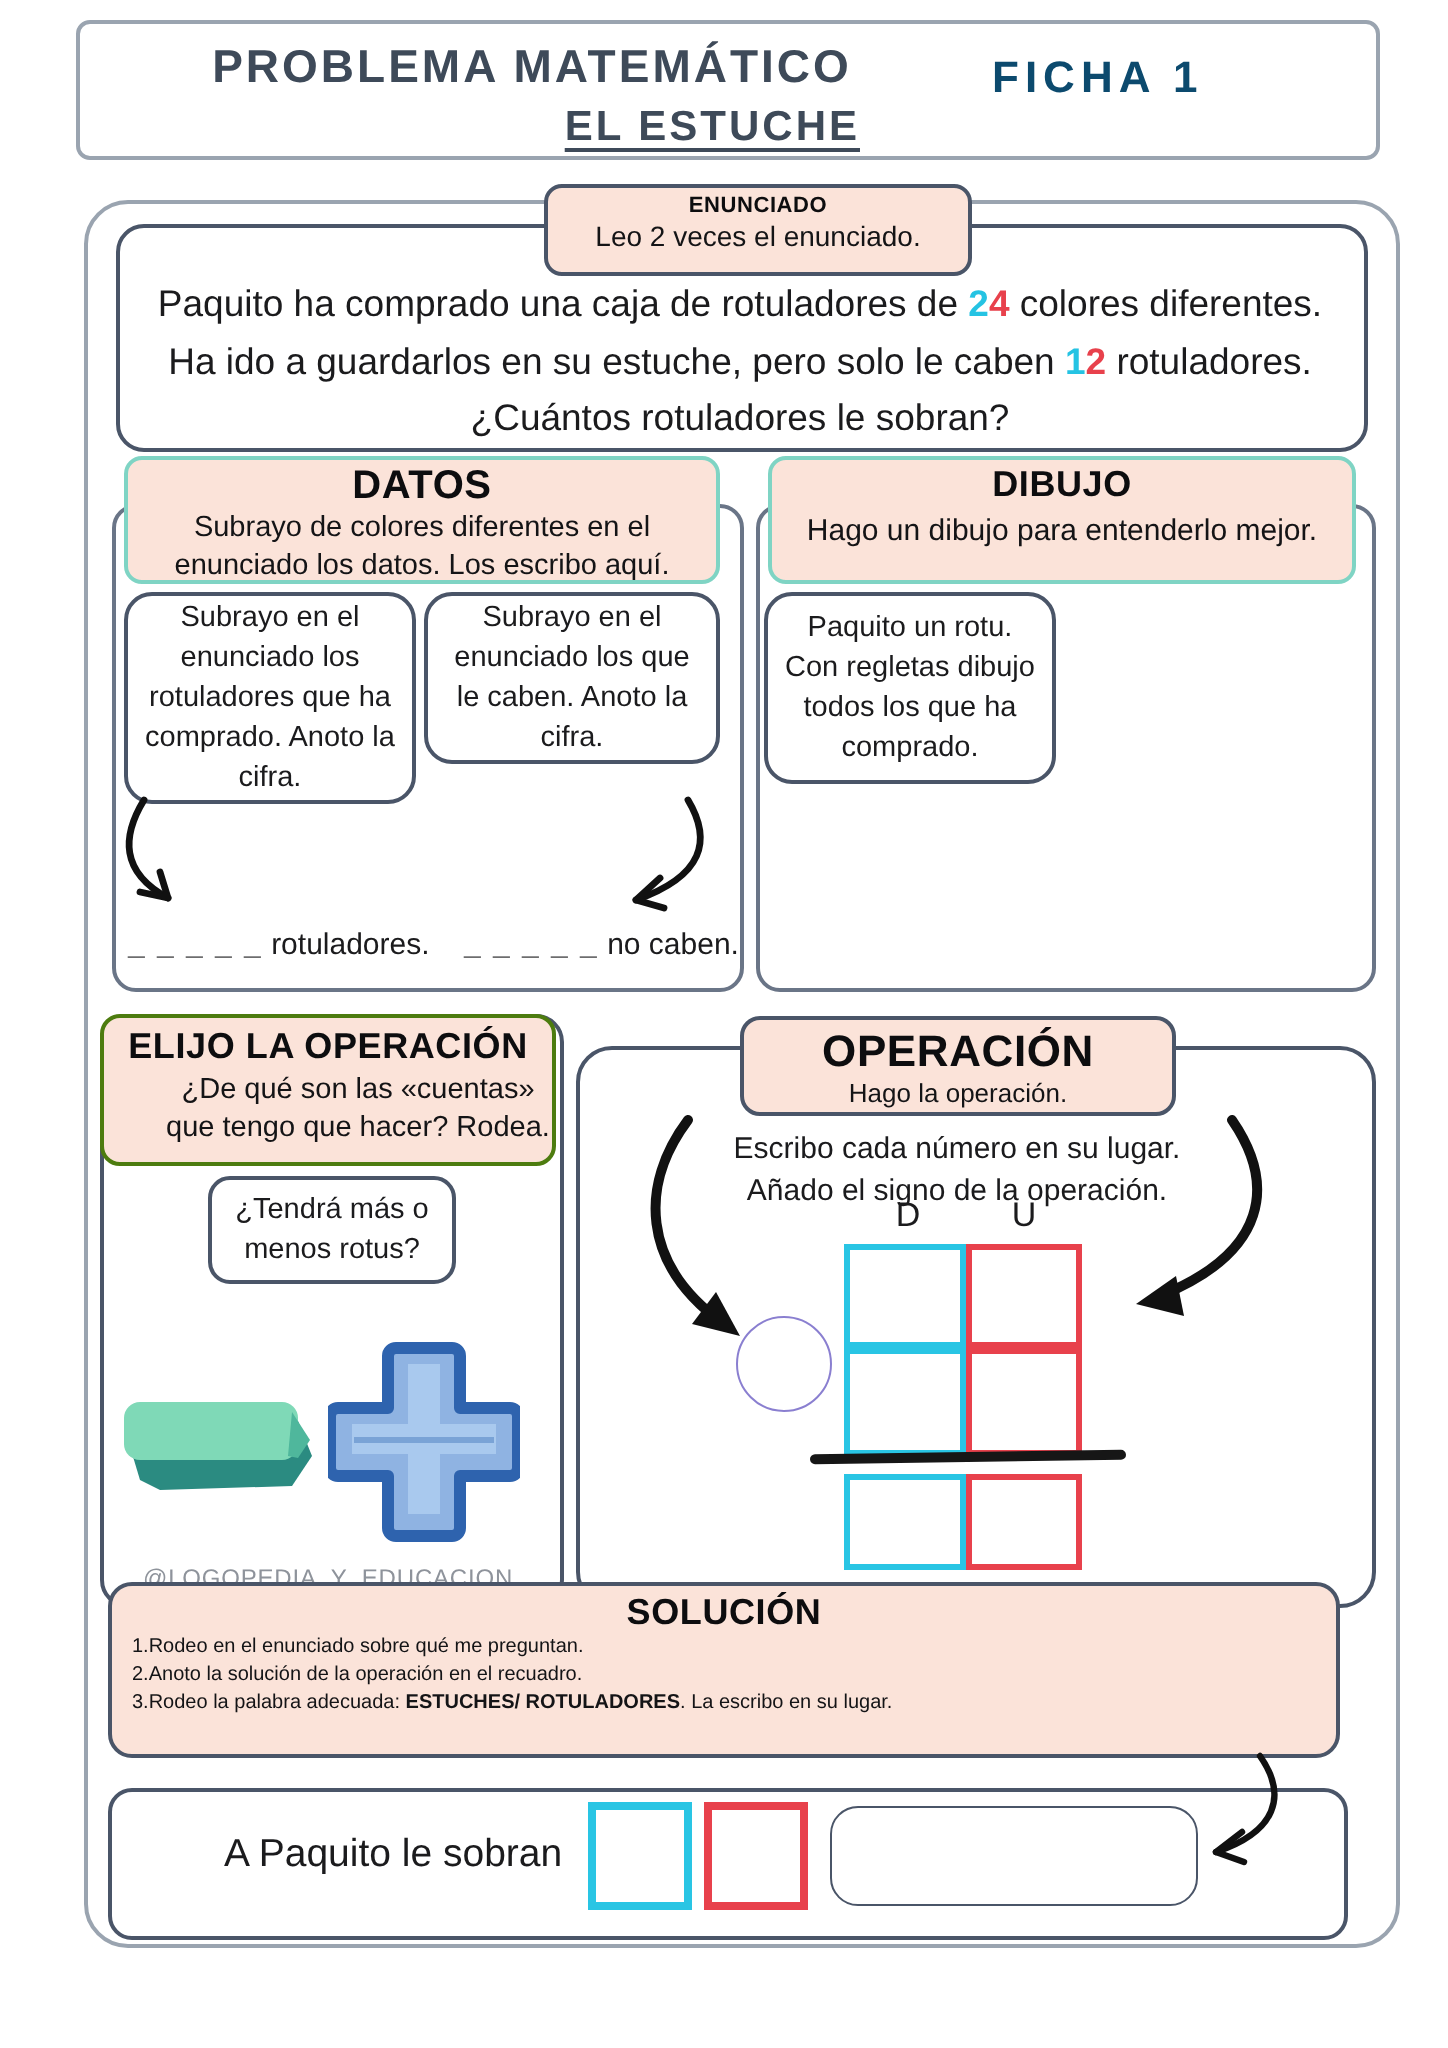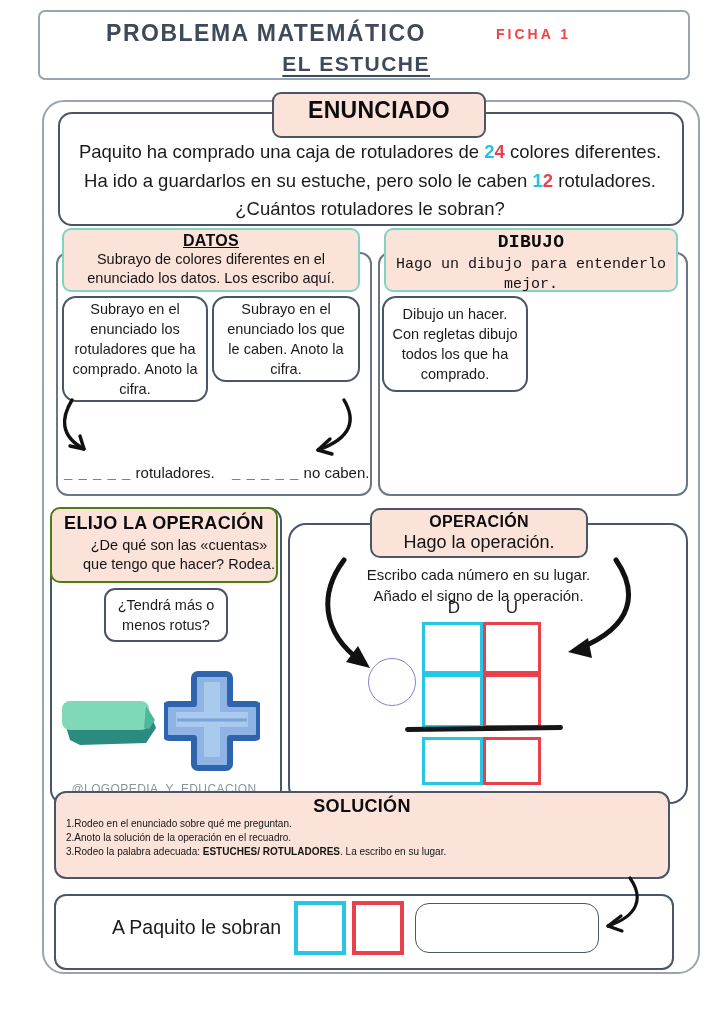--- a/index.html
+++ b/index.html
@@ -2,29 +2,29 @@
 <html><head>
 <meta charset="utf-8">
 <style>
   html,body{margin:0;padding:0;background:#fff;}
   .page{position:relative;width:724px;height:1024px;background:#fff;
         font-family:"Liberation Sans",sans-serif;color:#1b1b1d;overflow:hidden;}
   .abs{position:absolute;}
   
   .hdr-box{left:38px;top:10px;width:648px;height:66px;border:2px solid #9aa4b0;border-radius:7px;}
   .hdr-title{left:92px;top:18px;width:352px;font-size:23px;font-weight:bold;letter-spacing:1.5px;color:#3e4a59;text-align:center;}
-  .hdr-ficha{left:498px;top:24px;width:120px;font-size:14px;font-weight:bold;letter-spacing:3px;color:#ef4444;}
+  .hdr-ficha{left:498px;top:24px;width:120px;font-size:22px;font-weight:bold;letter-spacing:3px;color:#0c4a6e;}
   .hdr-sub{left:252px;top:50px;width:180px;font-size:21px;font-weight:bold;letter-spacing:1.5px;color:#3e4a59;
            text-align:center;text-decoration:underline;text-underline-offset:4px;text-decoration-thickness:2px;}
   
   .main{left:42px;top:100px;width:654px;height:870px;border:2px solid #9aa4b0;border-radius:22px;}
   
   .panel{background:#fff;border:2px solid #4a5568;border-radius:14px;}
   .peach{background:#fbe3d9;}
-  .lbl-title{font-weight:bold;font-size:23px;color:#0d0d0f;text-align:center;letter-spacing:.3px;}
+  .lbl-title{font-weight:bold;font-size:11px;color:#0d0d0f;text-align:center;letter-spacing:.3px;}
   .lbl-sub{font-size:14px;color:#141416;text-align:center;line-height:1.3;}
   .subbox{background:#fff;border:2px solid #4a5568;border-radius:14px;font-size:14.5px;line-height:1.38;
           text-align:center;display:flex;align-items:center;justify-content:center;padding:4px 6px;box-sizing:border-box;}
   
   .enu-lbl{left:272px;top:92px;width:214px;height:46px;border:2px solid #4a5568;border-radius:9px;z-index:3;padding-top:3px;box-sizing:border-box;}
   .enu-box{left:58px;top:112px;width:622px;height:110px;border:2px solid #4a5568;border-radius:14px;background:#fff;z-index:1;}
   .enu-text{left:74px;top:138px;width:592px;font-size:18.5px;font-weight:500;line-height:1.55;text-align:center;z-index:2;}
   .num-c{color:#25c3e3;font-weight:bold;}
   .num-r{color:#e8414c;font-weight:bold;}
   
@@ -64,29 +64,30 @@
   <div class="abs hdr-box">
     <div class="abs hdr-title" style="left:50px;top:8px;">PROBLEMA MATEMÁTICO</div>
     <div class="abs hdr-ficha" style="left:456px;top:14px;">FICHA 1</div>
     <div class="abs hdr-sub" style="left:210px;top:40px;text-align:right;">EL ESTUCHE</div>
   </div>
 
   <div class="abs main"></div>
 
   <div class="abs enu-lbl peach">
     <div class="lbl-title">ENUNCIADO</div>
+    <div class="lbl-sub">Leo 2 veces el enunciado.</div>
   </div>
   <div class="abs enu-box"></div>
   <div class="abs enu-text">
     <span>Paquito ha comprado una caja de rotuladores de </span><span class="num-c">2</span><span class="num-r">4</span><span> colores diferentes. Ha ido a guardarlos en su estuche, pero solo le caben </span><span class="num-c">1</span><span class="num-r">2</span><span> rotuladores. ¿Cuántos rotuladores le sobran?</span>
   </div>
 
   <div class="abs datos-panel"></div>
   <div class="abs teal-lbl peach" style="left:62px;top:228px;width:298px;height:64px;">
-    <div class="lbl-title" style="font-size:16px;text-decoration:underline;">DATOS</div>
+    <div class="lbl-title" style="font-size:20px;">DATOS</div>
     <div class="lbl-sub" style="font-size:14.5px;">Subrayo de colores diferentes en el enunciado los datos. Los escribo aquí.</div>
   </div>
   <div class="abs subbox" style="left:62px;top:296px;width:146px;height:106px;">Subrayo en el enunciado los rotuladores que ha comprado. Anoto la cifra.</div>
   <div class="abs subbox" style="left:212px;top:296px;width:148px;height:86px;">Subrayo en el enunciado los que le caben. Anoto la cifra.</div>
   <svg class="abs" style="left:58px;top:396px;" width="52" height="62" viewBox="0 0 52 62">
     <path d="M14,4 C3,22 2,40 26,53" fill="none" stroke="#111" stroke-width="3.4" stroke-linecap="round"></path>
     <path d="M26,53 L12,50 M26,53 L22,40" fill="none" stroke="#111" stroke-width="3.4" stroke-linecap="round"></path>
   </svg>
   <svg class="abs" style="left:300px;top:396px;" width="56" height="64" viewBox="0 0 56 64">
     <path d="M44,4 C56,24 52,42 18,54" fill="none" stroke="#111" stroke-width="3.4" stroke-linecap="round"></path>
@@ -95,25 +96,25 @@
   <div class="abs blanks" style="left:64px;top:464px;">
     <span class="blank-line">_ _ _ _ _</span>
     <span>rotuladores.</span>
   </div>
   <div class="abs blanks" style="left:232px;top:464px;">
     <span class="blank-line">_ _ _ _ _</span>
     <span>no caben.</span>
   </div>
 
   <div class="abs dibujo-panel"></div>
-  <div class="abs teal-lbl peach" style="left:384px;top:228px;width:294px;height:64px;font-family:Liberation Mono, monospace;">
+  <div class="abs teal-lbl peach" style="left:384px;top:228px;width:294px;height:64px;">
     <div class="lbl-title" style="font-size:18px;">DIBUJO</div>
     <div class="lbl-sub" style="font-size:15px;margin-top:3px;">Hago un dibujo para entenderlo mejor.</div>
   </div>
-  <div class="abs subbox" style="left:382px;top:296px;width:146px;height:96px;">Dibujo un hacer. Con regletas dibujo todos los que ha comprado.</div>
+  <div class="abs subbox" style="left:382px;top:296px;width:146px;height:96px;">Paquito un rotu. Con regletas dibujo todos los que ha comprado.</div>
   <div class="abs" style="left:384px;top:396px;width:294px;height:92px;"></div>
 
   <div class="abs panel elijo-panel"></div>
   <div class="abs elijo-hdr peach">
     <div class="lbl-title" style="font-size:18px;">ELIJO LA OPERACIÓN</div>
     <div class="lbl-sub" style="font-size:14.5px;margin-top:2px;margin-left:30px;">¿De qué son las «cuentas» que tengo que hacer? Rodea.</div>
   </div>
   <div class="abs subbox" style="left:104px;top:588px;width:124px;height:54px;border-radius:11px;">¿Tendrá más o menos rotus?</div>
   <svg class="abs" style="left:58px;top:698px;" width="100" height="50" viewBox="0 0 100 50">
     <polygon points="6,22 12,42 22,47 88,45 98,30 90,10" fill="#2b8b81"></polygon>
@@ -122,22 +123,22 @@
   </svg>
   <svg class="abs" style="left:164px;top:668px;" width="96" height="104" viewBox="0 0 96 104">
     <path d="M34,6 h28 a4,4 0 0 1 4,4 v26 h25 a4,4 0 0 1 4,4 v26 a4,4 0 0 1 -4,4 h-25 v26 a4,4 0 0 1 -4,4 h-28 a4,4 0 0 1 -4,-4 v-26 h-25 a4,4 0 0 1 -4,-4 v-26 a4,4 0 0 1 4,-4 h25 v-26 a4,4 0 0 1 4,-4 z" fill="#8fb3e2" stroke="#2e63ae" stroke-width="6" stroke-linejoin="round"></path>
     <path d="M40,14 h16 v30 h28 v15 h-28 v30 h-16 v-30 h-28 v-15 h28 z" fill="#a9c9ee"></path>
     <line x1="13" y1="52" x2="83" y2="52" stroke="#7aa3d6" stroke-width="3"></line>
   </svg>
   <div class="abs credit" style="left:58px;top:782px;width:212px;">@LOGOPEDIA_Y_EDUCACION</div>
 
   <div class="abs panel oper-panel"></div>
   <div class="abs oper-hdr peach">
-    <div class="lbl-title" style="font-size:16px;">OPERACIÓN</div>
-    <div class="lbl-sub" style="font-size:18px;">Hago la operación.</div>
+    <div class="lbl-title" style="font-size:22px;">OPERACIÓN</div>
+    <div class="lbl-sub" style="font-size:13px;">Hago la operación.</div>
   </div>
   <div class="abs hint">
     <div>Escribo cada número en su lugar.</div>
     <div>Añado el signo de la operación.</div>
   </div>
   <svg class="abs" style="left:318px;top:554px;z-index:2;" width="64" height="126" viewBox="0 0 64 126">
     <path d="M26,6 C2,38 2,78 44,108" fill="none" stroke="#111" stroke-width="5" stroke-linecap="round"></path>
     <polygon points="52,114 28,108 40,92" fill="#111"></polygon>
   </svg>
   <svg class="abs" style="left:552px;top:554px;z-index:2;" width="82" height="112" viewBox="0 0 82 112">

